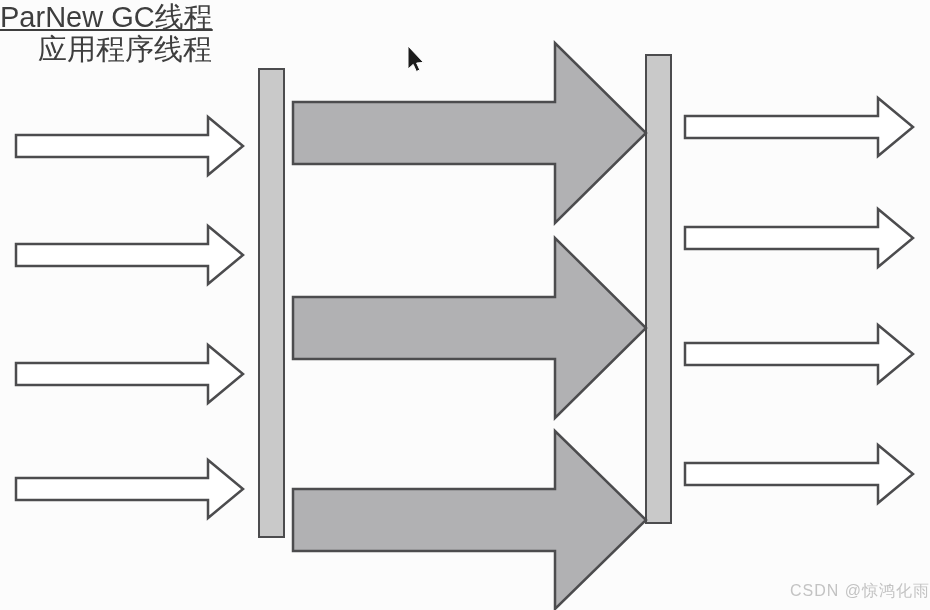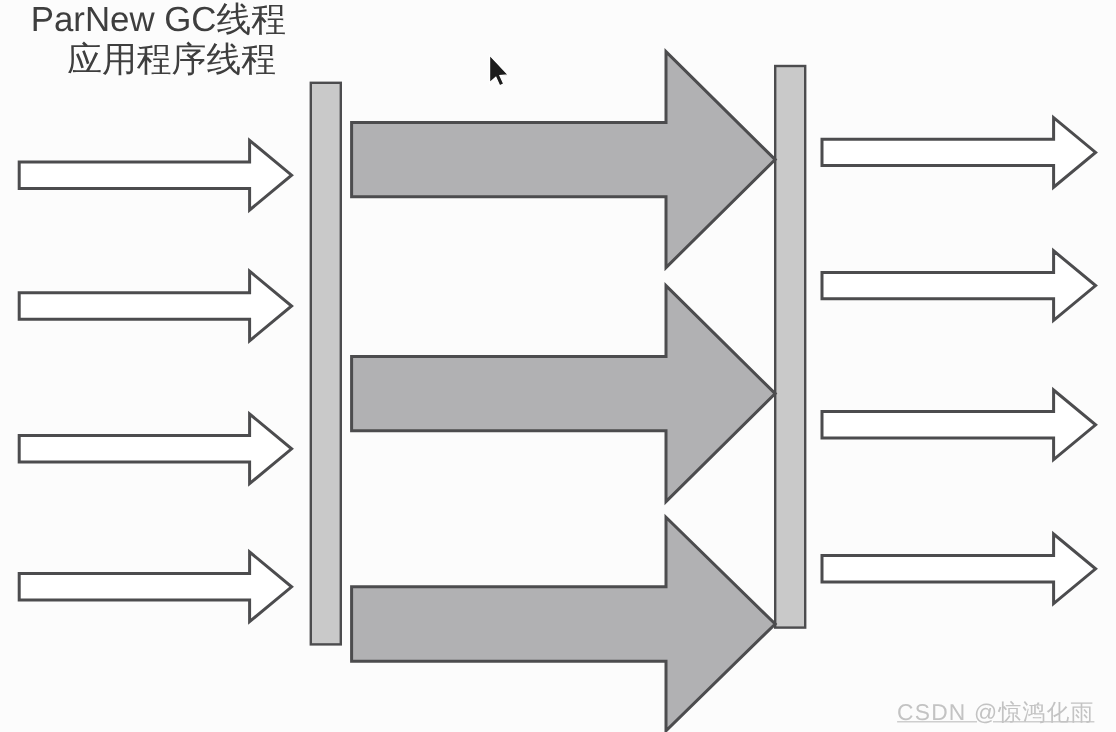--- a/index.html
+++ b/index.html
@@ -19,35 +19,34 @@
     overflow:hidden;
   }
   .label{
     position:absolute;
     color:var(--text-color);
     white-space:nowrap;
   }
   .label-left{
     left:38px;top:30px;width:192px;
     font-size:29px;
-    text-align:right;
+    text-align:left;
   }
   .label-mid{
     left:296px;top:8px;width:264px;
     font-size:29px;line-height:34px;
-    text-align:center;
     color:var(--text-color);
+    text-decoration:underline;
   }
   .watermark{
     position:absolute;
-    top:581px;right:18px;
-    font-size:19px;
+    top:581px;right:0;
+    font-size:16px;
     color:var(--watermark-color);
     letter-spacing:1px;
-    text-decoration:underline;
   }
   svg.diagram{
     position:absolute;left:0;top:0;
     pointer-events:none;
   }
   .white-arrow{fill:#ffffff;stroke:var(--outline);stroke-width:2.5;stroke-linejoin:miter;}
   .gray-arrow{fill:var(--arrow-gray-fill);stroke:var(--outline);stroke-width:2.5;stroke-linejoin:miter;}
   .barrier{fill:var(--bar-fill);stroke:var(--outline);stroke-width:2;}
   .cursor{fill:#1c1c1c;stroke:#ffffff;stroke-width:1;}
 </style>

